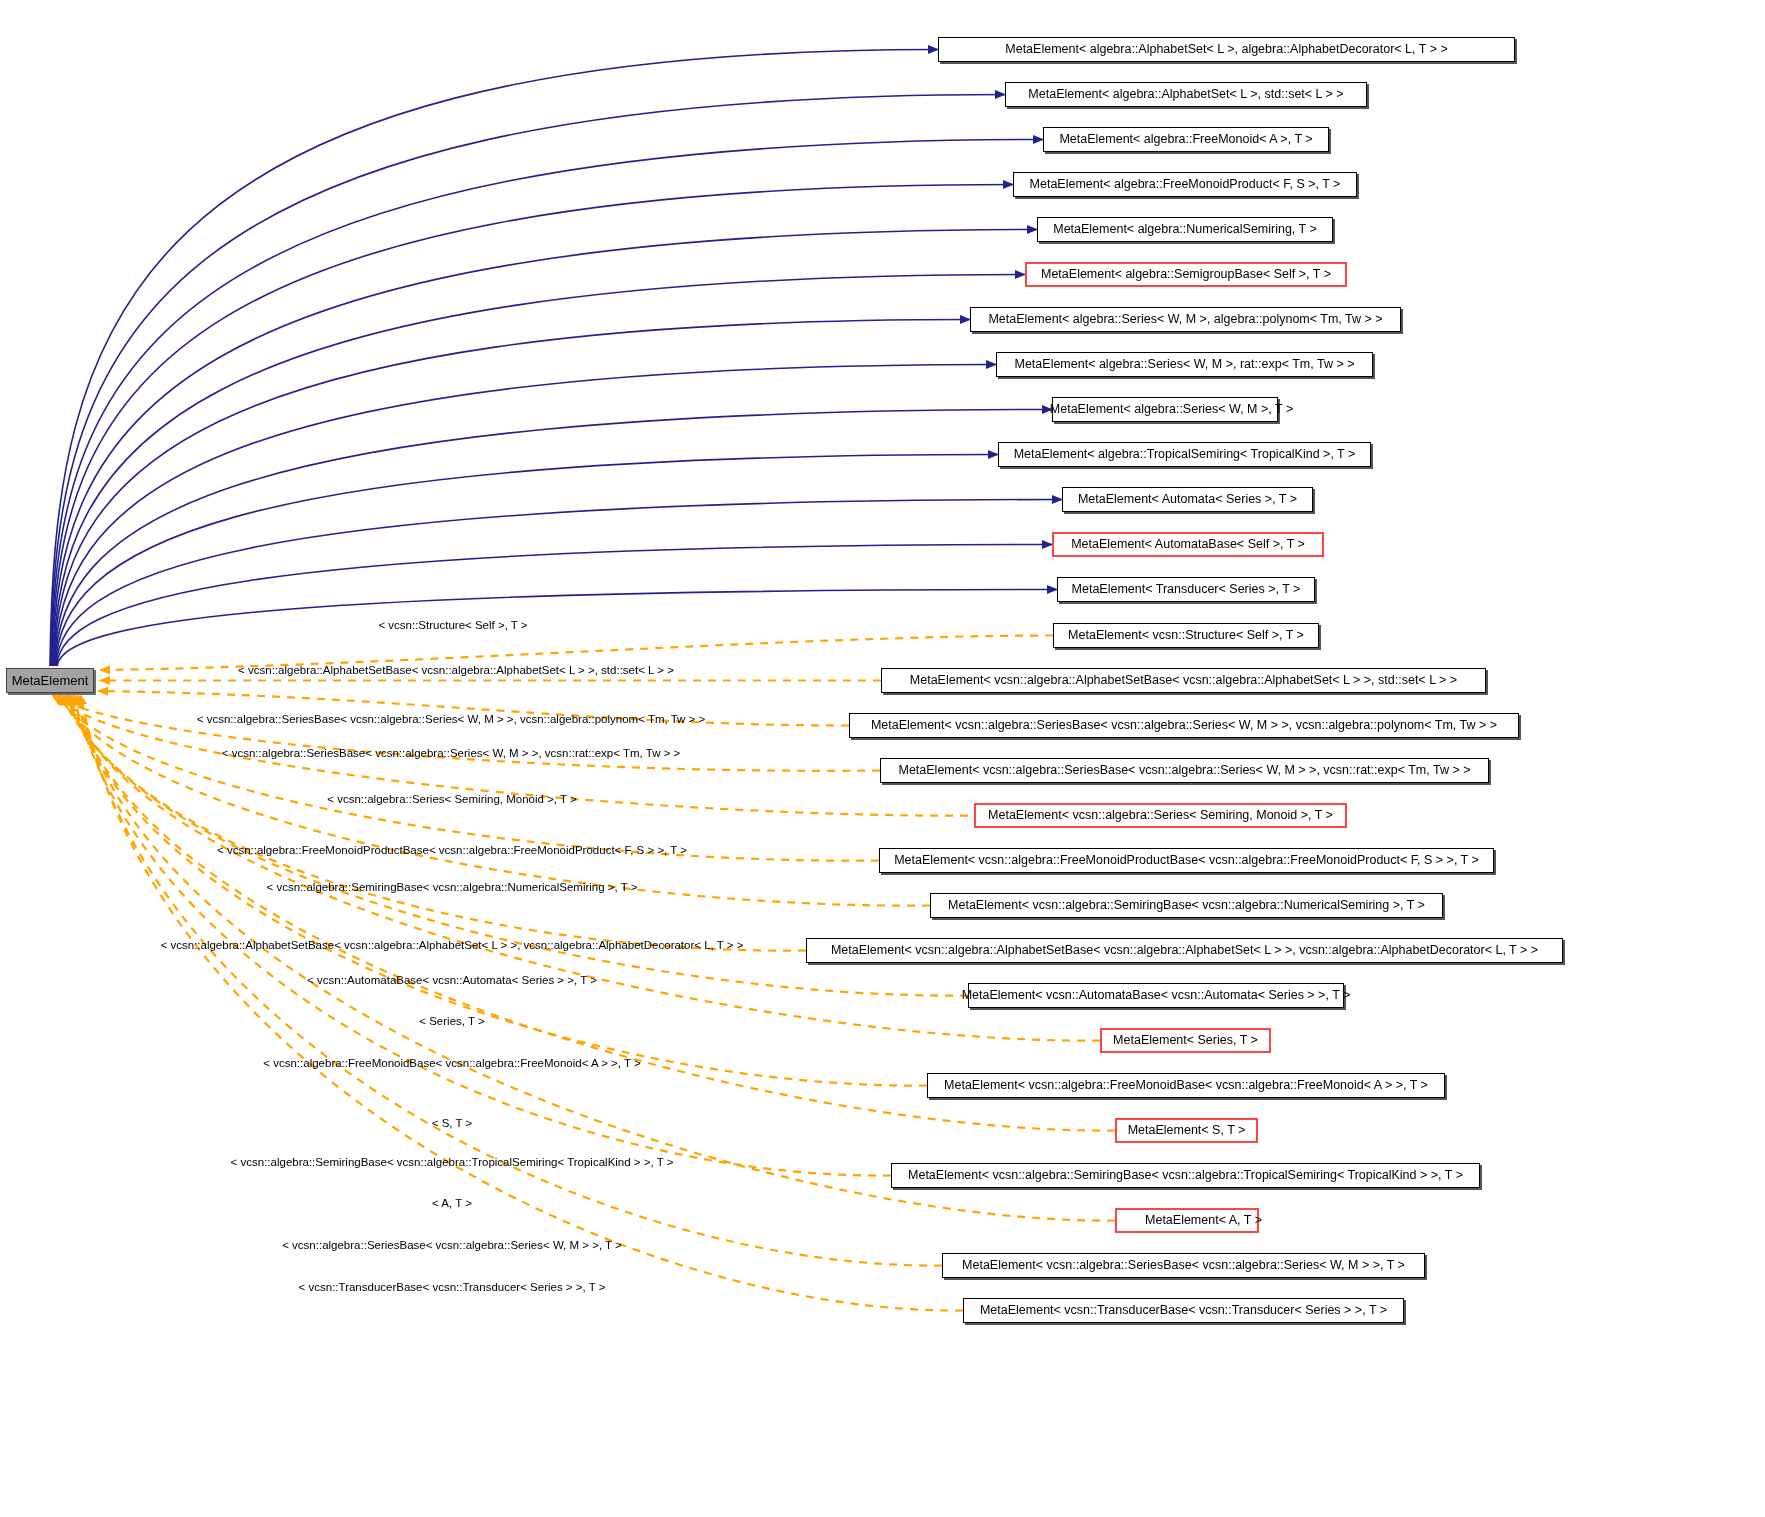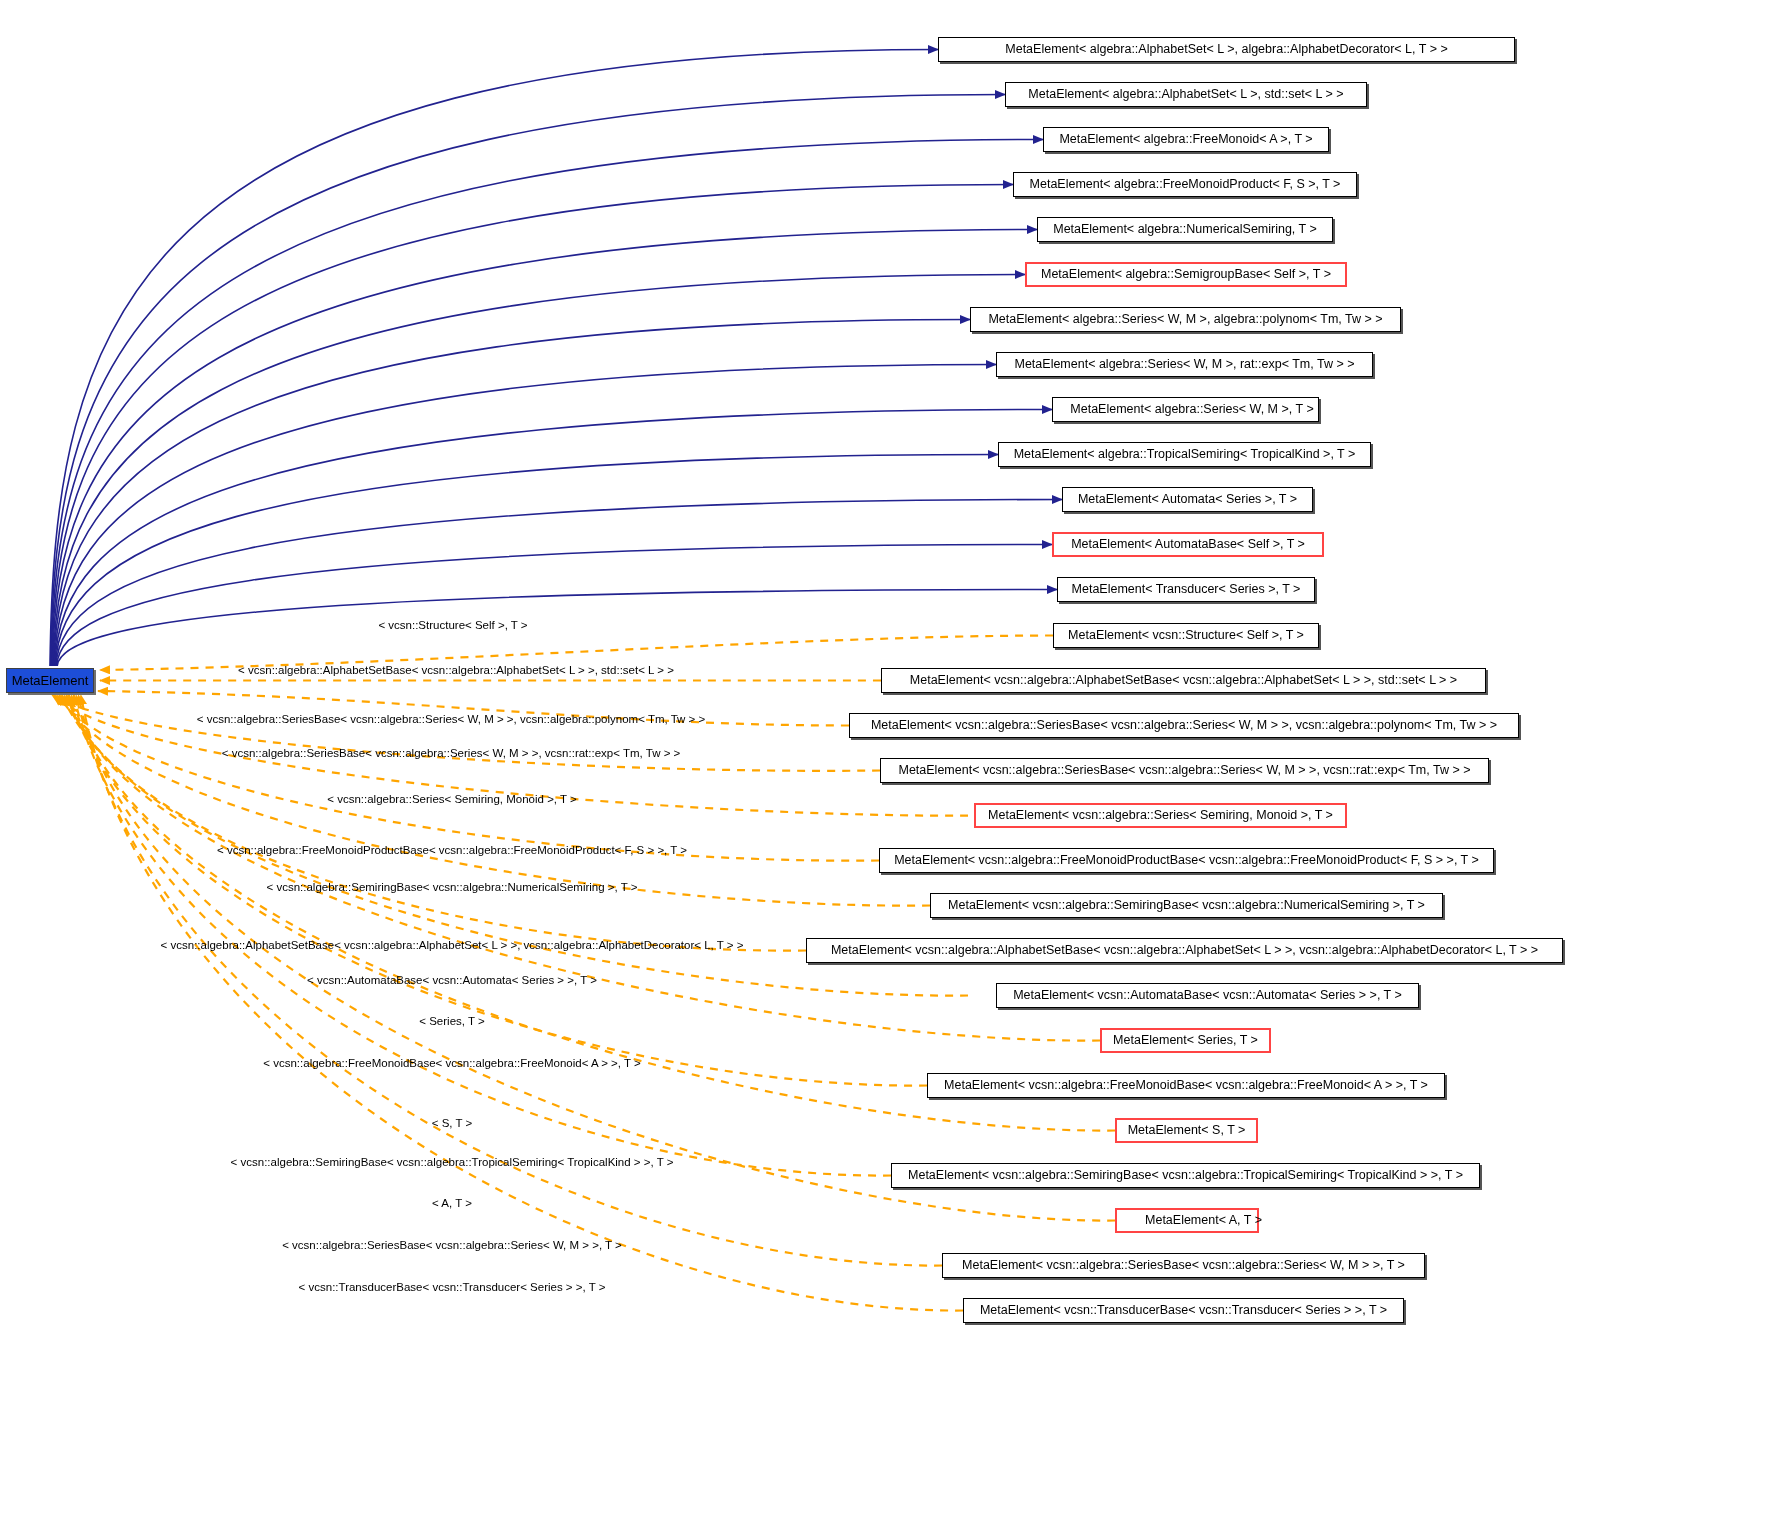--- a/index.html
+++ b/index.html
@@ -36,21 +36,21 @@
     white-space: nowrap;
     display: flex;
     align-items: center;
     justify-content: center;
     padding: 0 7px;
     height: 25px;
     box-shadow: 2px 2px 0 0 #555555;
     z-index: 5;
   }
   .node.root {
-    background: #1d4ed8;
+    background: #a3a3a3;
     border: 1px solid #404040;
     font-size: 13px;
     box-shadow: 2px 2px 0 0 #707070;
   }
   .node.highlight {
     border: 2px solid #ff4444;
     box-shadow: none;
   }
   .edge-label {
     position: absolute;
@@ -113,34 +113,34 @@
 
   <div id="nodes-container">
       <div class="node" style="left: 938px; top: 37px; width: 577px;">MetaElement&lt; algebra::AlphabetSet&lt; L &gt;, algebra::AlphabetDecorator&lt; L, T &gt; &gt;</div>
       <div class="node" style="left: 1005px; top: 82px; width: 362px;">MetaElement&lt; algebra::AlphabetSet&lt; L &gt;, std::set&lt; L &gt; &gt;</div>
       <div class="node" style="left: 1043px; top: 127px; width: 286px;">MetaElement&lt; algebra::FreeMonoid&lt; A &gt;, T &gt;</div>
       <div class="node" style="left: 1013px; top: 172px; width: 344px;">MetaElement&lt; algebra::FreeMonoidProduct&lt; F, S &gt;, T &gt;</div>
       <div class="node" style="left: 1037px; top: 217px; width: 296px;">MetaElement&lt; algebra::NumericalSemiring, T &gt;</div>
       <div class="node highlight" style="left: 1025px; top: 262px; width: 322px;">MetaElement&lt; algebra::SemigroupBase&lt; Self &gt;, T &gt;</div>
       <div class="node" style="left: 970px; top: 307px; width: 431px;">MetaElement&lt; algebra::Series&lt; W, M &gt;, algebra::polynom&lt; Tm, Tw &gt; &gt;</div>
       <div class="node" style="left: 996px; top: 352px; width: 377px;">MetaElement&lt; algebra::Series&lt; W, M &gt;, rat::exp&lt; Tm, Tw &gt; &gt;</div>
-      <div class="node" style="left: 1052px; top: 397px; width: 267px; padding-left: 20px;">MetaElement&lt; algebra::Series&lt; W, M &gt;, T &gt;</div>
+      <div class="node" style="left: 1052px; top: 397px; width: 226px; padding-left: 20px;">MetaElement&lt; algebra::Series&lt; W, M &gt;, T &gt;</div>
       <div class="node" style="left: 998px; top: 442px; width: 373px;">MetaElement&lt; algebra::TropicalSemiring&lt; TropicalKind &gt;, T &gt;</div>
       <div class="node" style="left: 1062px; top: 487px; width: 251px;">MetaElement&lt; Automata&lt; Series &gt;, T &gt;</div>
       <div class="node highlight" style="left: 1052px; top: 532px; width: 272px;">MetaElement&lt; AutomataBase&lt; Self &gt;, T &gt;</div>
       <div class="node" style="left: 1057px; top: 577px; width: 258px;">MetaElement&lt; Transducer&lt; Series &gt;, T &gt;</div>
       <div class="node" style="left: 1053px; top: 623px; width: 266px;">MetaElement&lt; vcsn::Structure&lt; Self &gt;, T &gt;</div>
       <div class="node" style="left: 881px; top: 668px; width: 605px;">MetaElement&lt; vcsn::algebra::AlphabetSetBase&lt; vcsn::algebra::AlphabetSet&lt; L &gt; &gt;, std::set&lt; L &gt; &gt;</div>
       <div class="node" style="left: 849px; top: 713px; width: 670px;">MetaElement&lt; vcsn::algebra::SeriesBase&lt; vcsn::algebra::Series&lt; W, M &gt; &gt;, vcsn::algebra::polynom&lt; Tm, Tw &gt; &gt;</div>
       <div class="node" style="left: 880px; top: 758px; width: 609px;">MetaElement&lt; vcsn::algebra::SeriesBase&lt; vcsn::algebra::Series&lt; W, M &gt; &gt;, vcsn::rat::exp&lt; Tm, Tw &gt; &gt;</div>
       <div class="node highlight" style="left: 974px; top: 803px; width: 373px;">MetaElement&lt; vcsn::algebra::Series&lt; Semiring, Monoid &gt;, T &gt;</div>
       <div class="node" style="left: 879px; top: 848px; width: 615px;">MetaElement&lt; vcsn::algebra::FreeMonoidProductBase&lt; vcsn::algebra::FreeMonoidProduct&lt; F, S &gt; &gt;, T &gt;</div>
       <div class="node" style="left: 930px; top: 893px; width: 513px;">MetaElement&lt; vcsn::algebra::SemiringBase&lt; vcsn::algebra::NumericalSemiring &gt;, T &gt;</div>
       <div class="node" style="left: 806px; top: 938px; width: 757px;">MetaElement&lt; vcsn::algebra::AlphabetSetBase&lt; vcsn::algebra::AlphabetSet&lt; L &gt; &gt;, vcsn::algebra::AlphabetDecorator&lt; L, T &gt; &gt;</div>
-      <div class="node" style="left: 996px; top: 983px; width: 423px;">MetaElement&lt; vcsn::AutomataBase&lt; vcsn::Automata&lt; Series &gt; &gt;, T &gt;</div>
+      <div class="node" style="left: 968px; top: 983px; width: 376px;">MetaElement&lt; vcsn::AutomataBase&lt; vcsn::Automata&lt; Series &gt; &gt;, T &gt;</div>
       <div class="node highlight" style="left: 1100px; top: 1028px; width: 171px;">MetaElement&lt; Series, T &gt;</div>
       <div class="node" style="left: 927px; top: 1073px; width: 518px;">MetaElement&lt; vcsn::algebra::FreeMonoidBase&lt; vcsn::algebra::FreeMonoid&lt; A &gt; &gt;, T &gt;</div>
       <div class="node highlight" style="left: 1115px; top: 1118px; width: 143px;">MetaElement&lt; S, T &gt;</div>
       <div class="node" style="left: 891px; top: 1163px; width: 589px;">MetaElement&lt; vcsn::algebra::SemiringBase&lt; vcsn::algebra::TropicalSemiring&lt; TropicalKind &gt; &gt;, T &gt;</div>
       <div class="node highlight" style="left: 1115px; top: 1208px; width: 144px; padding-left: 40px;">MetaElement&lt; A, T &gt;</div>
       <div class="node" style="left: 942px; top: 1253px; width: 483px;">MetaElement&lt; vcsn::algebra::SeriesBase&lt; vcsn::algebra::Series&lt; W, M &gt; &gt;, T &gt;</div>
       <div class="node" style="left: 963px; top: 1298px; width: 441px;">MetaElement&lt; vcsn::TransducerBase&lt; vcsn::Transducer&lt; Series &gt; &gt;, T &gt;</div>
     </div>
   <div id="labels-container">
       <div class="edge-label" style="left: 453px; top: 620px;">&lt; vcsn::Structure&lt; Self &gt;, T &gt;</div>

